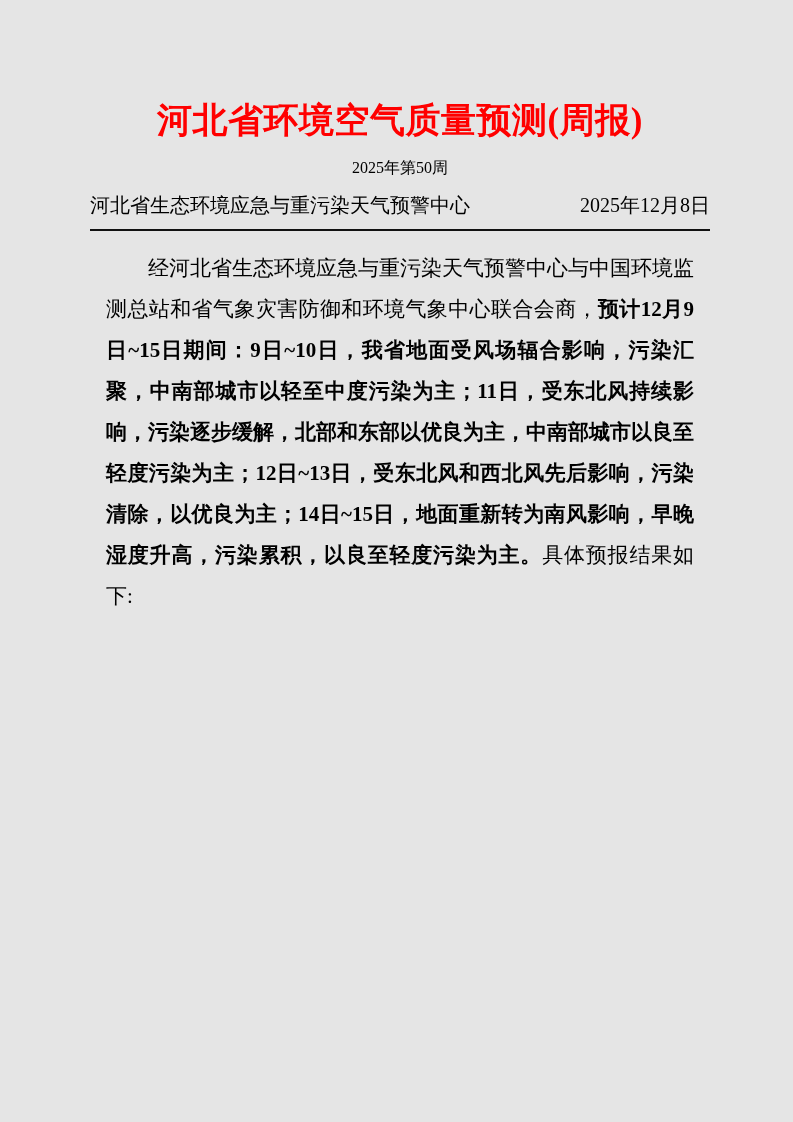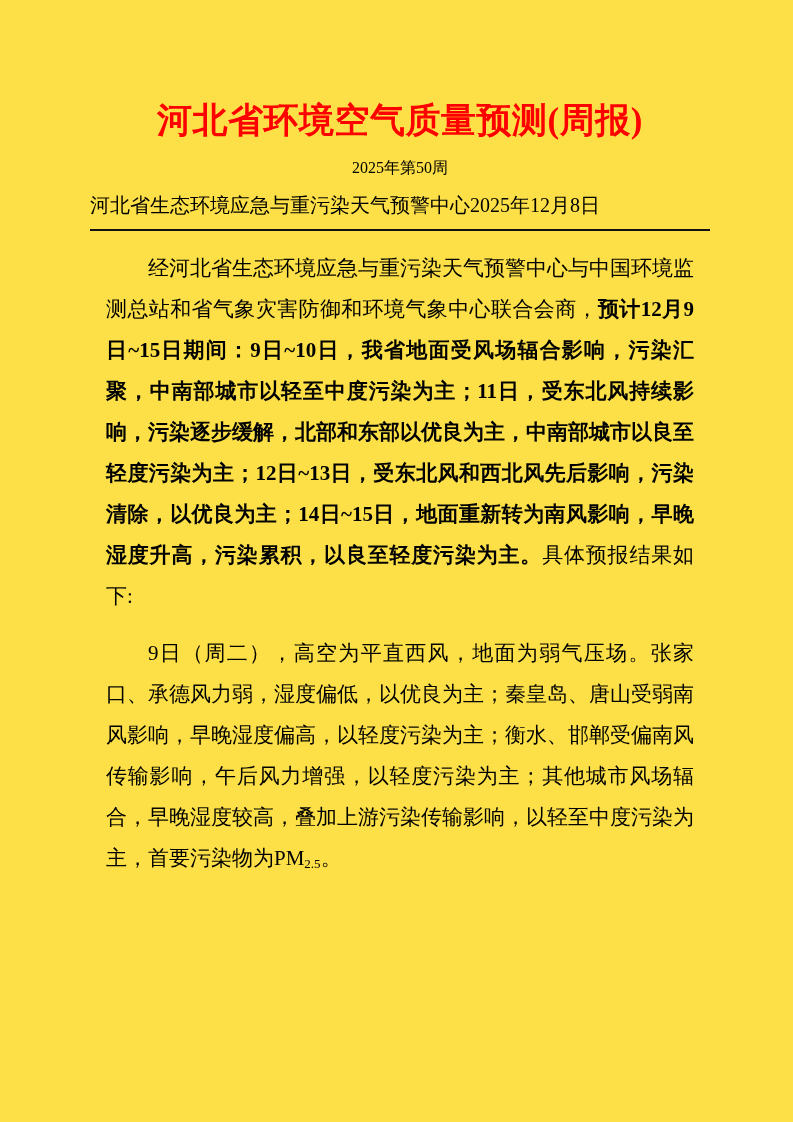--- a/index.html
+++ b/index.html
@@ -5,21 +5,21 @@
   html, body {
     margin: 0;
     padding: 0;
     background: #ffffff;
   }
   .page {
     position: relative;
     width: 793px;
     height: 1122px;
     margin: 0 auto;
-    background: #fde047;
+    background: #e5e5e5;
     box-sizing: border-box;
     padding: 0 83px 0 90px;
     font-family: "Liberation Serif", "DejaVu Serif", serif;
     color: #000000;
     overflow: hidden;
   }
   .doc-title {
     margin: 0;
     padding-top: 100px;
     text-align: center;
@@ -32,21 +32,21 @@
   .doc-subtitle {
     margin-top: 16px;
     text-align: center;
     font-size: 16px;
     line-height: 1.2;
     font-weight: 400;
   }
   .meta-row {
     margin-top: 15px;
     display: flex;
-    justify-content: flex-start;
+    justify-content: space-between;
     align-items: baseline;
     font-size: 20px;
     line-height: 1.3;
   }
   .divider {
     margin-top: 11px;
     border: none;
     border-top: 2px solid #111111;
     height: 0;
   }
@@ -80,15 +80,14 @@
 
   <div class="meta-row">
     <span>河北省生态环境应急与重污染天气预警中心</span>
     <span>2025年12月8日</span>
   </div>
 
   <hr class="divider" style="border-top-color: rgb(17, 17, 17);">
 
   <div class="doc-body">
       <p class="para"><span>经河北省生态环境应急与重污染天气预警中心与中国环境监测总站和省气象灾害防御和环境气象中心联合会商，</span><span class="b">预计12月9日~15日期间：9日~10日，我省地面受风场辐合影响，污染汇聚，中南部城市以轻至中度污染为主；11日，受东北风持续影响，污染逐步缓解，北部和东部以优良为主，中南部城市以良至轻度污染为主；12日~13日，受东北风和西北风先后影响，污染清除，以优良为主；14日~15日，地面重新转为南风影响，早晚湿度升高，污染累积，以良至轻度污染为主。</span><span>具体预报结果如下:</span></p>
-      <p class="para"><span>9日（周二），高空为平直西风，地面为弱气压场。张家口、承德风力弱，湿度偏低，以优良为主；秦皇岛、唐山受弱南风影响，早晚湿度偏高，以轻度污染为主；衡水、邯郸受偏南风传输影响，午后风力增强，以轻度污染为主；其他城市风场辐合，早晚湿度较高，叠加上游污染传输影响，以轻至中度污染为主，首要污染物为PM</span><sub>2.5</sub><span>。</span></p>
     </div>
 </div>
 
 </body></html>

